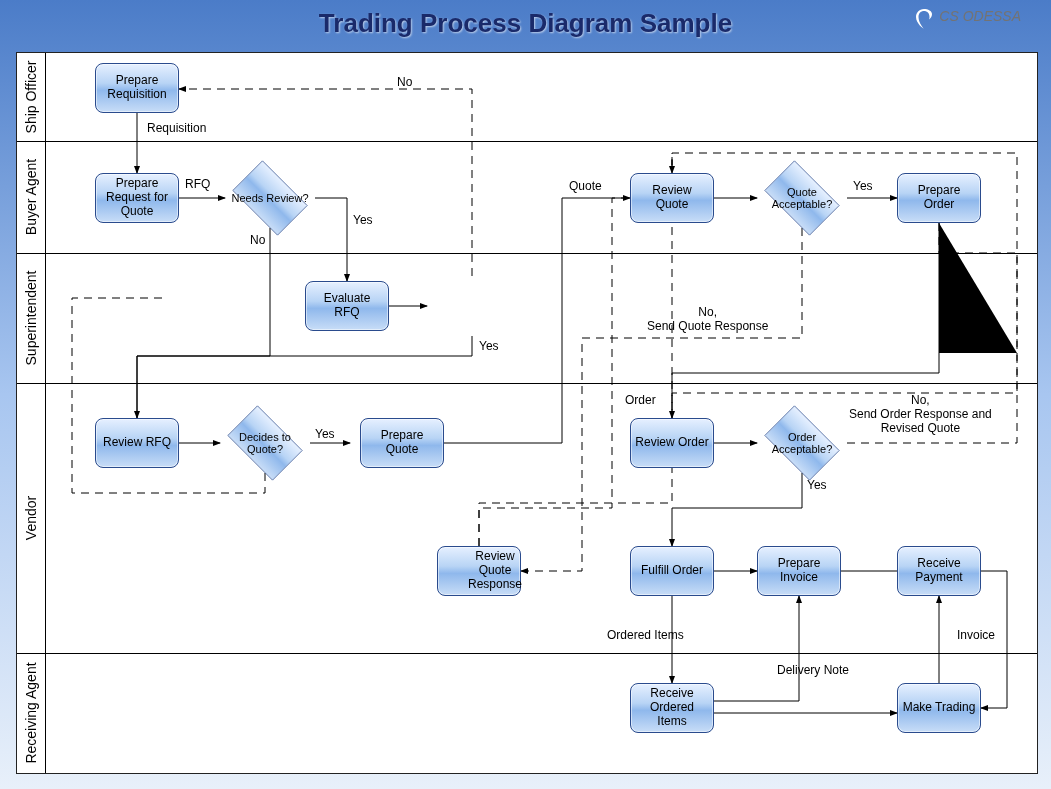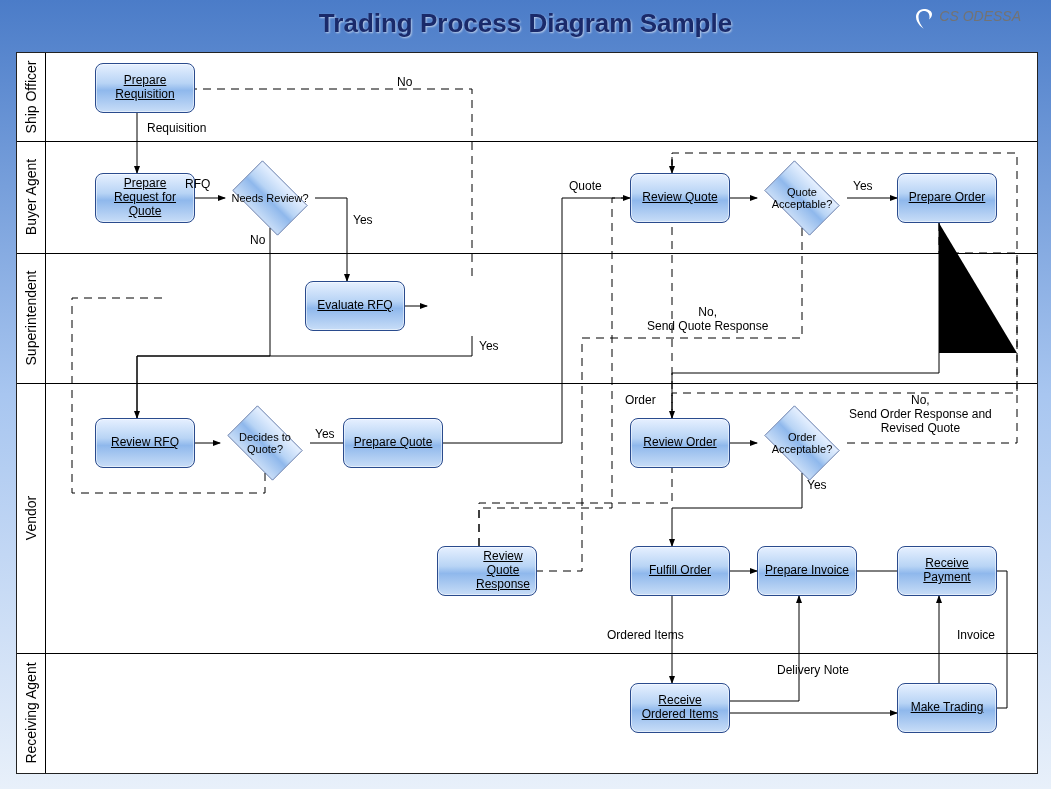--- a/index.html
+++ b/index.html
@@ -66,26 +66,25 @@
     box-sizing: border-box;
     font-size: 12px;
     text-align: center;
     display: flex;
     align-items: center;
     justify-content: center;
     line-height: 1.15;
     padding: 4px;
   }
   .task {
-    width: 100px; height: 50px;
+    width: 84px; height: 50px;
     border: 1px solid #2a4b8d;
     border-radius: 8px;
     background: linear-gradient(to bottom, #e6f0ff 0%, #b8d4f5 40%, #8fb8ec 55%, #c8ddf7 100%);
     box-shadow: inset 0 0 0 1px rgba(255,255,255,.5);
-    text-decoration: underline;
   }
   .decision {
     width: 90px; height: 60px;
     position: absolute;
   }
   .decision .diamond {
     position: absolute; inset: 0;
     background: linear-gradient(to bottom, #e6f0ff 0%, #b8d4f5 40%, #8fb8ec 55%, #c8ddf7 100%);
     border: 1px solid #2a4b8d;
     transform: rotate(45deg) scale(.71, .71);
@@ -269,21 +268,21 @@
       <span>Evaluate RFQ</span>
     </div>
 
   <div class="node task" style="left:78px; top:365px;">
       <span>Review RFQ</span>
     </div>
   <div class="decision" style="left:203px; top:360px;">
     <div class="diamond"></div>
       <div class="dlabel">Decides to Quote?</div>
   </div>
-  <div class="node task" style="left:326px; top:365px;justify-content:center;">
+  <div class="node task" style="left:343px; top:365px;justify-content:center;">
       <span>Prepare Quote</span>
     </div>
 
   <div class="node task" style="left:613px; top:365px;">
       <span>Review Order</span>
     </div>
   <div class="decision" style="left:740px; top:360px;">
     <div class="diamond"></div>
       <div class="dlabel">Order Acceptable?</div>
   </div>

